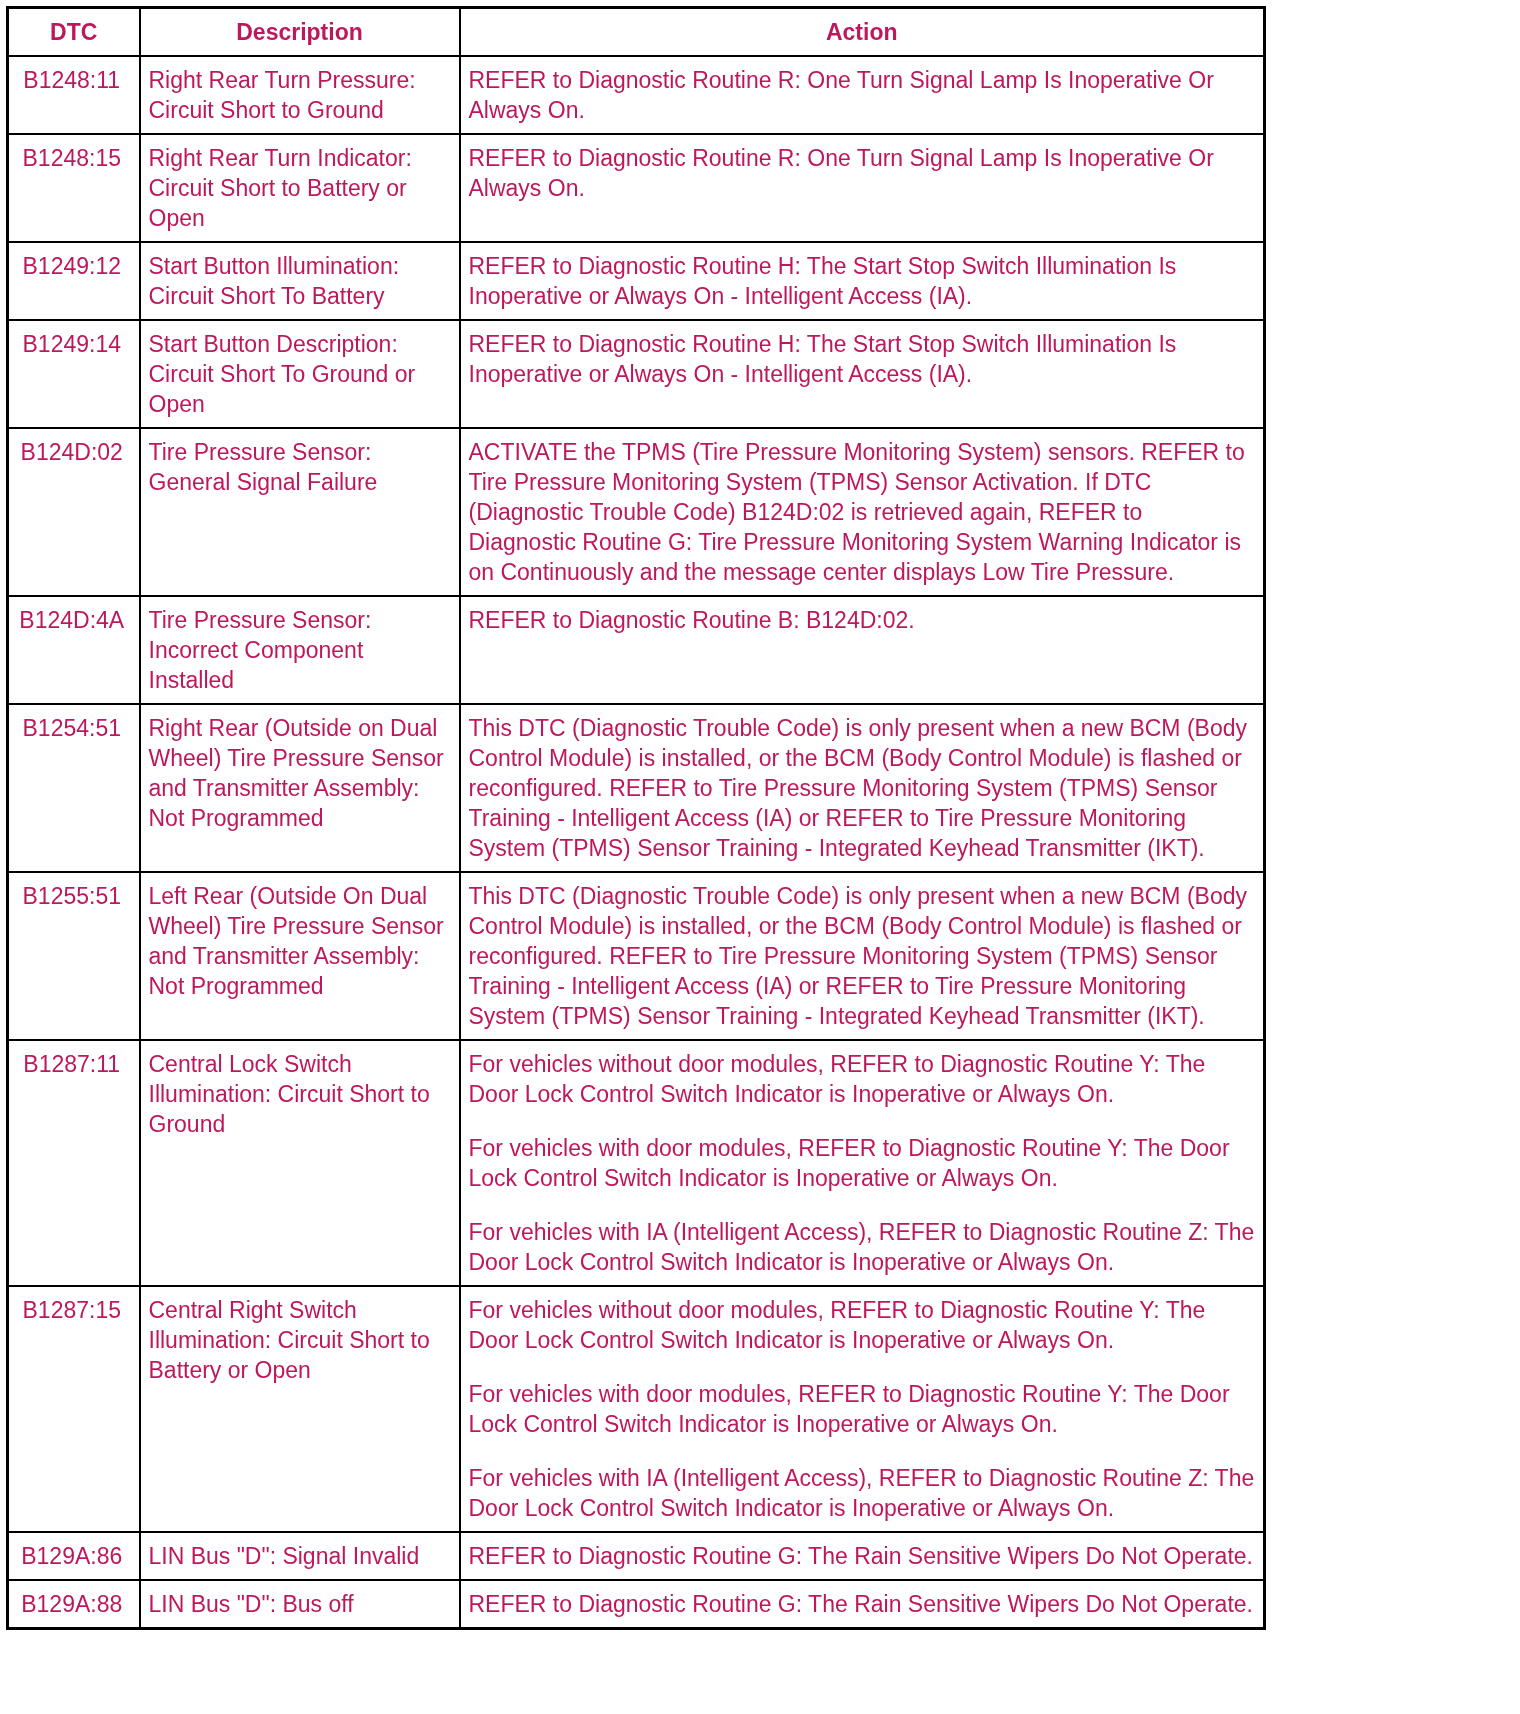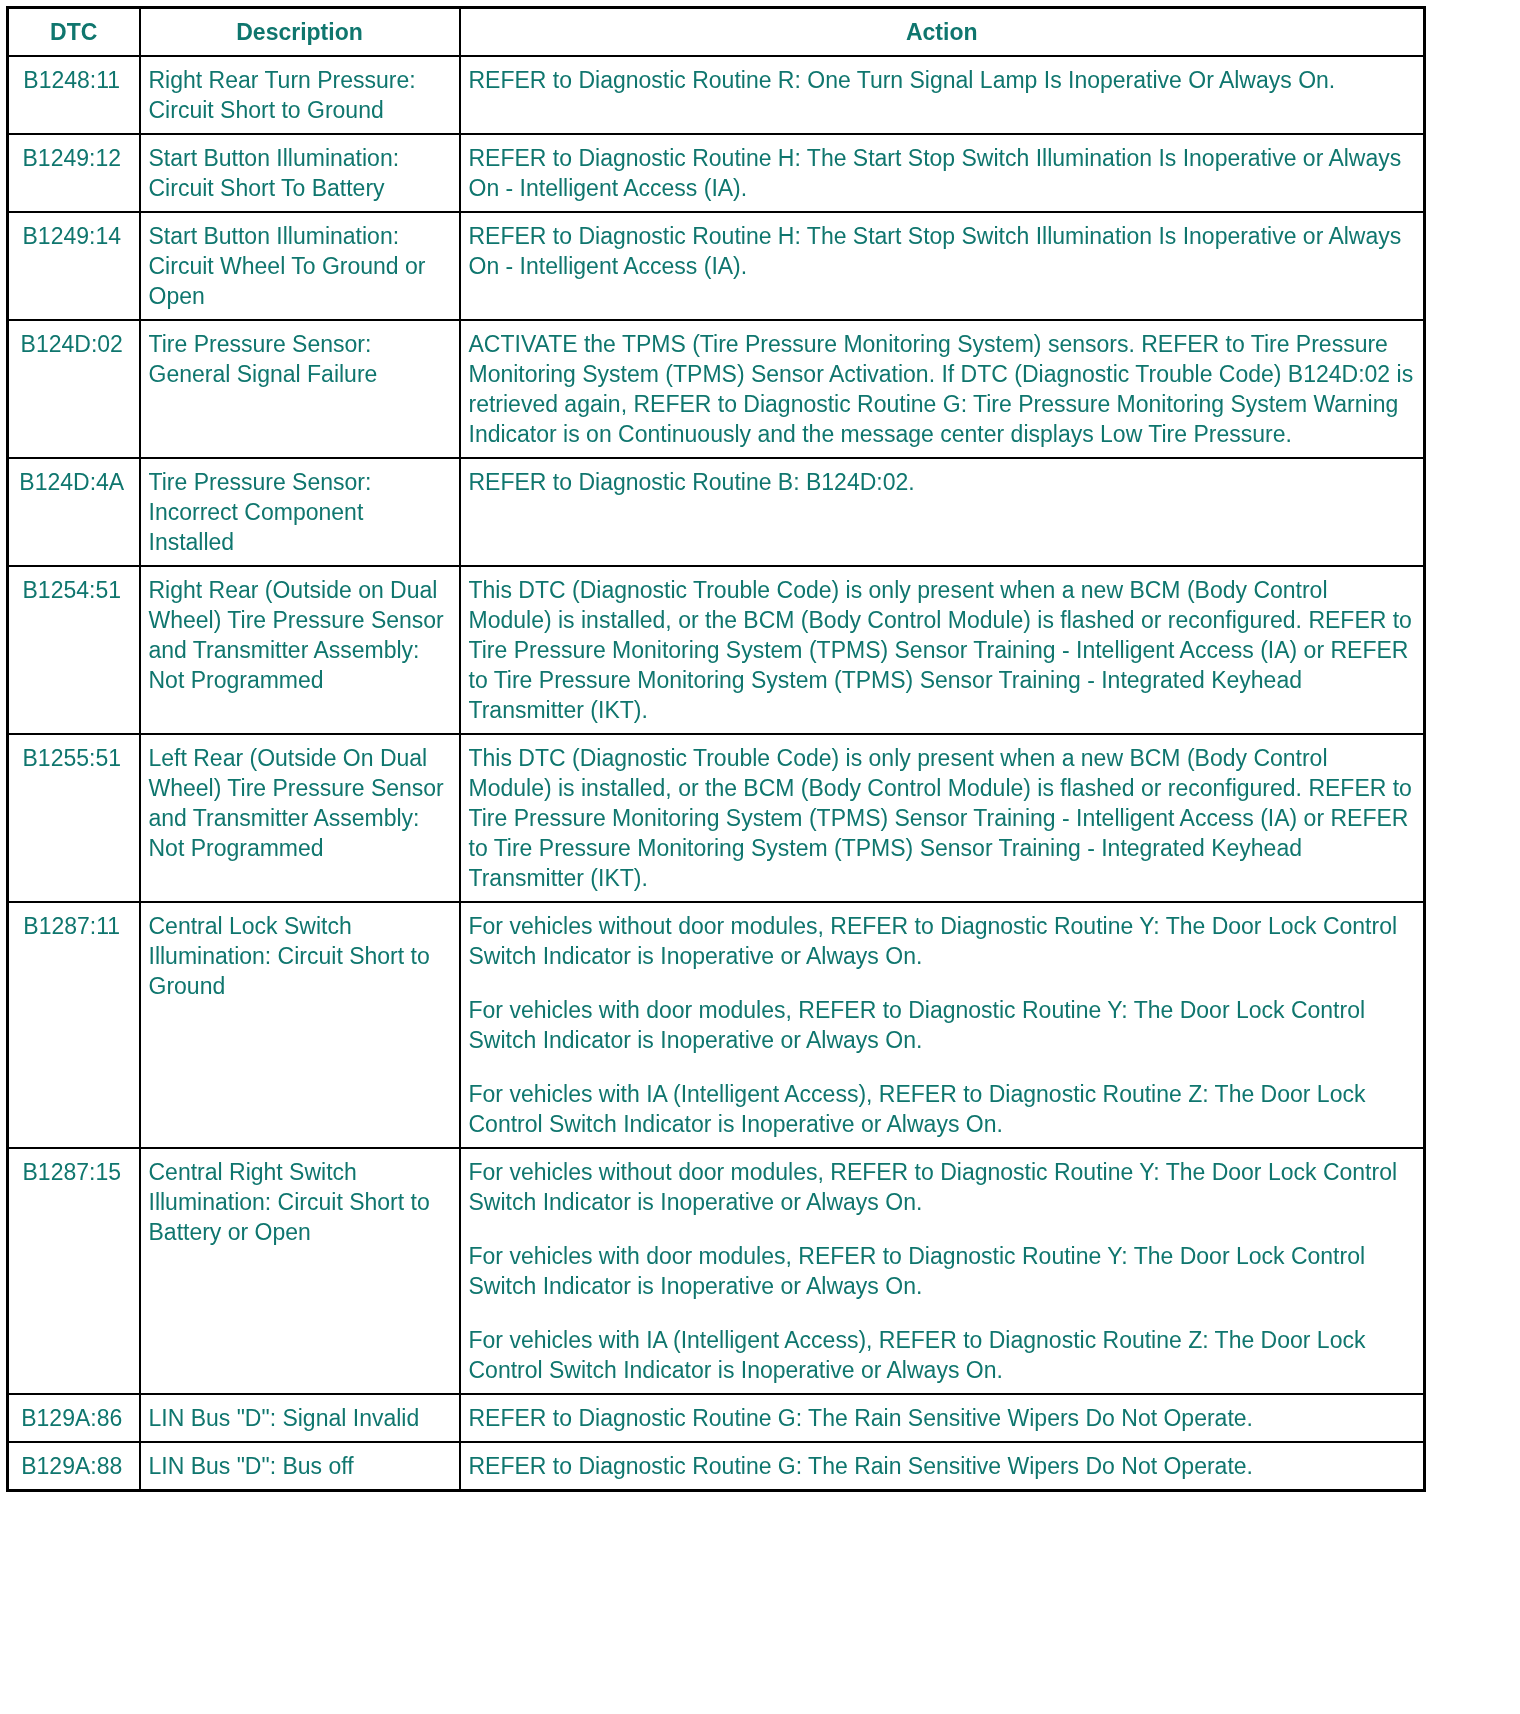--- a/index.html
+++ b/index.html
@@ -1,24 +1,24 @@
 <!DOCTYPE html>
 <html><head>
 <meta charset="utf-8">
 <style>
   html, body { margin: 0; padding: 0; background: #ffffff; }
   body { width: 1520px; height: 1714px; overflow: hidden; position: relative; }
   .tbl {
     position: absolute; left: 6px; top: 6px;
-    width: 1420px;
+    width: 1260px;
     border-collapse: collapse;
     border: 3px solid #000;
     font-family: "Liberation Sans", sans-serif;
     font-size: 23px;
-    color: #0f766e;
+    color: #be185d;
     line-height: 30px;
     table-layout: fixed;
   }
   .tbl th, .tbl td {
     border: 2px solid #000;
     vertical-align: top;
     text-align: left;
     padding: 8px 8px 8px 8px;
   }
   .tbl th {
@@ -51,29 +51,36 @@
   </thead>
   <tbody id="tbody">
       <tr>
         <td class="dtc">B1248:11</td>
         <td>Right Rear Turn Pressure: Circuit Short to Ground</td>
         <td>
           <div class="para">REFER to Diagnostic Routine R: One Turn Signal Lamp Is Inoperative Or Always On.</div>
         </td>
       </tr>
       <tr>
+        <td class="dtc">B1248:15</td>
+        <td>Right Rear Turn Indicator: Circuit Short to Battery or Open</td>
+        <td>
+          <div class="para">REFER to Diagnostic Routine R: One Turn Signal Lamp Is Inoperative Or Always On.</div>
+        </td>
+      </tr>
+      <tr>
         <td class="dtc">B1249:12</td>
         <td>Start Button Illumination: Circuit Short To Battery</td>
         <td>
           <div class="para">REFER to Diagnostic Routine H: The Start Stop Switch Illumination Is Inoperative or Always On - Intelligent Access (IA).</div>
         </td>
       </tr>
       <tr>
         <td class="dtc">B1249:14</td>
-        <td>Start Button Illumination: Circuit Wheel To Ground or Open</td>
+        <td>Start Button Description: Circuit Short To Ground or Open</td>
         <td>
           <div class="para">REFER to Diagnostic Routine H: The Start Stop Switch Illumination Is Inoperative or Always On - Intelligent Access (IA).</div>
         </td>
       </tr>
       <tr>
         <td class="dtc">B124D:02</td>
         <td>Tire Pressure Sensor: General Signal Failure</td>
         <td>
           <div class="para">ACTIVATE the TPMS (Tire Pressure Monitoring System) sensors. REFER to Tire Pressure Monitoring System (TPMS) Sensor Activation. If DTC (Diagnostic Trouble Code) B124D:02 is retrieved again, REFER to Diagnostic Routine G: Tire Pressure Monitoring System Warning Indicator is on Continuously and the message center displays Low Tire Pressure.</div>
         </td>

